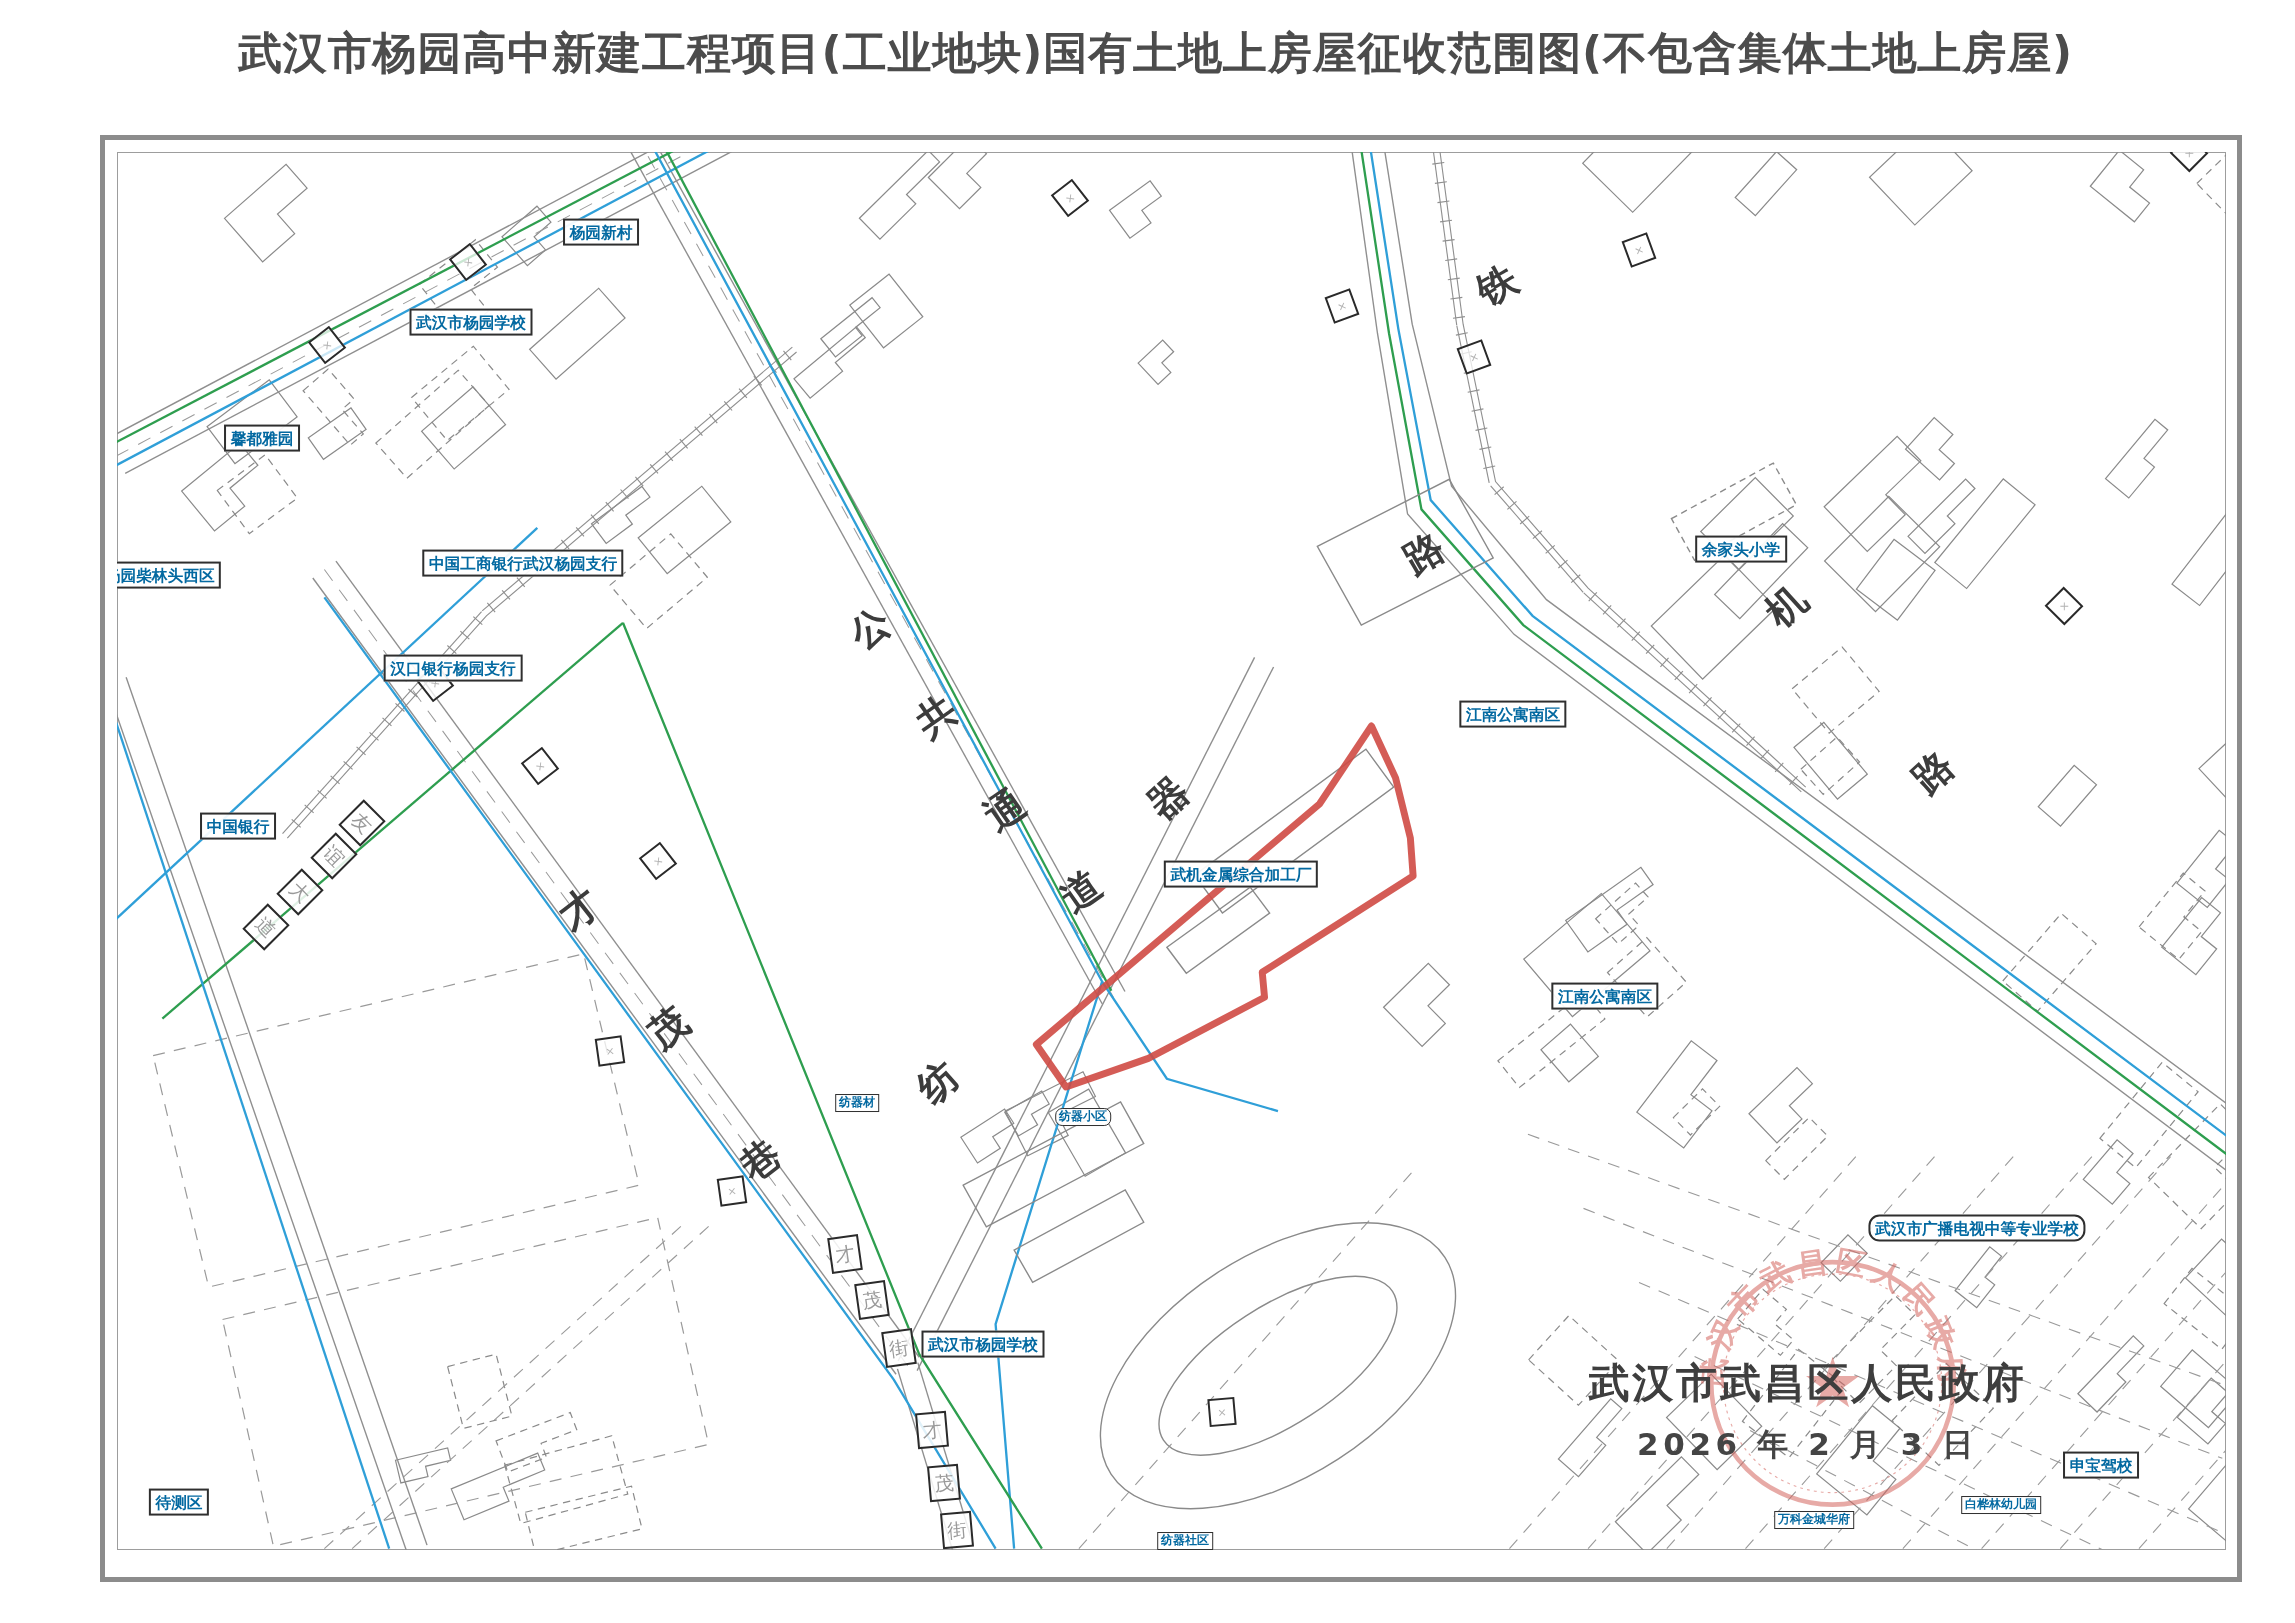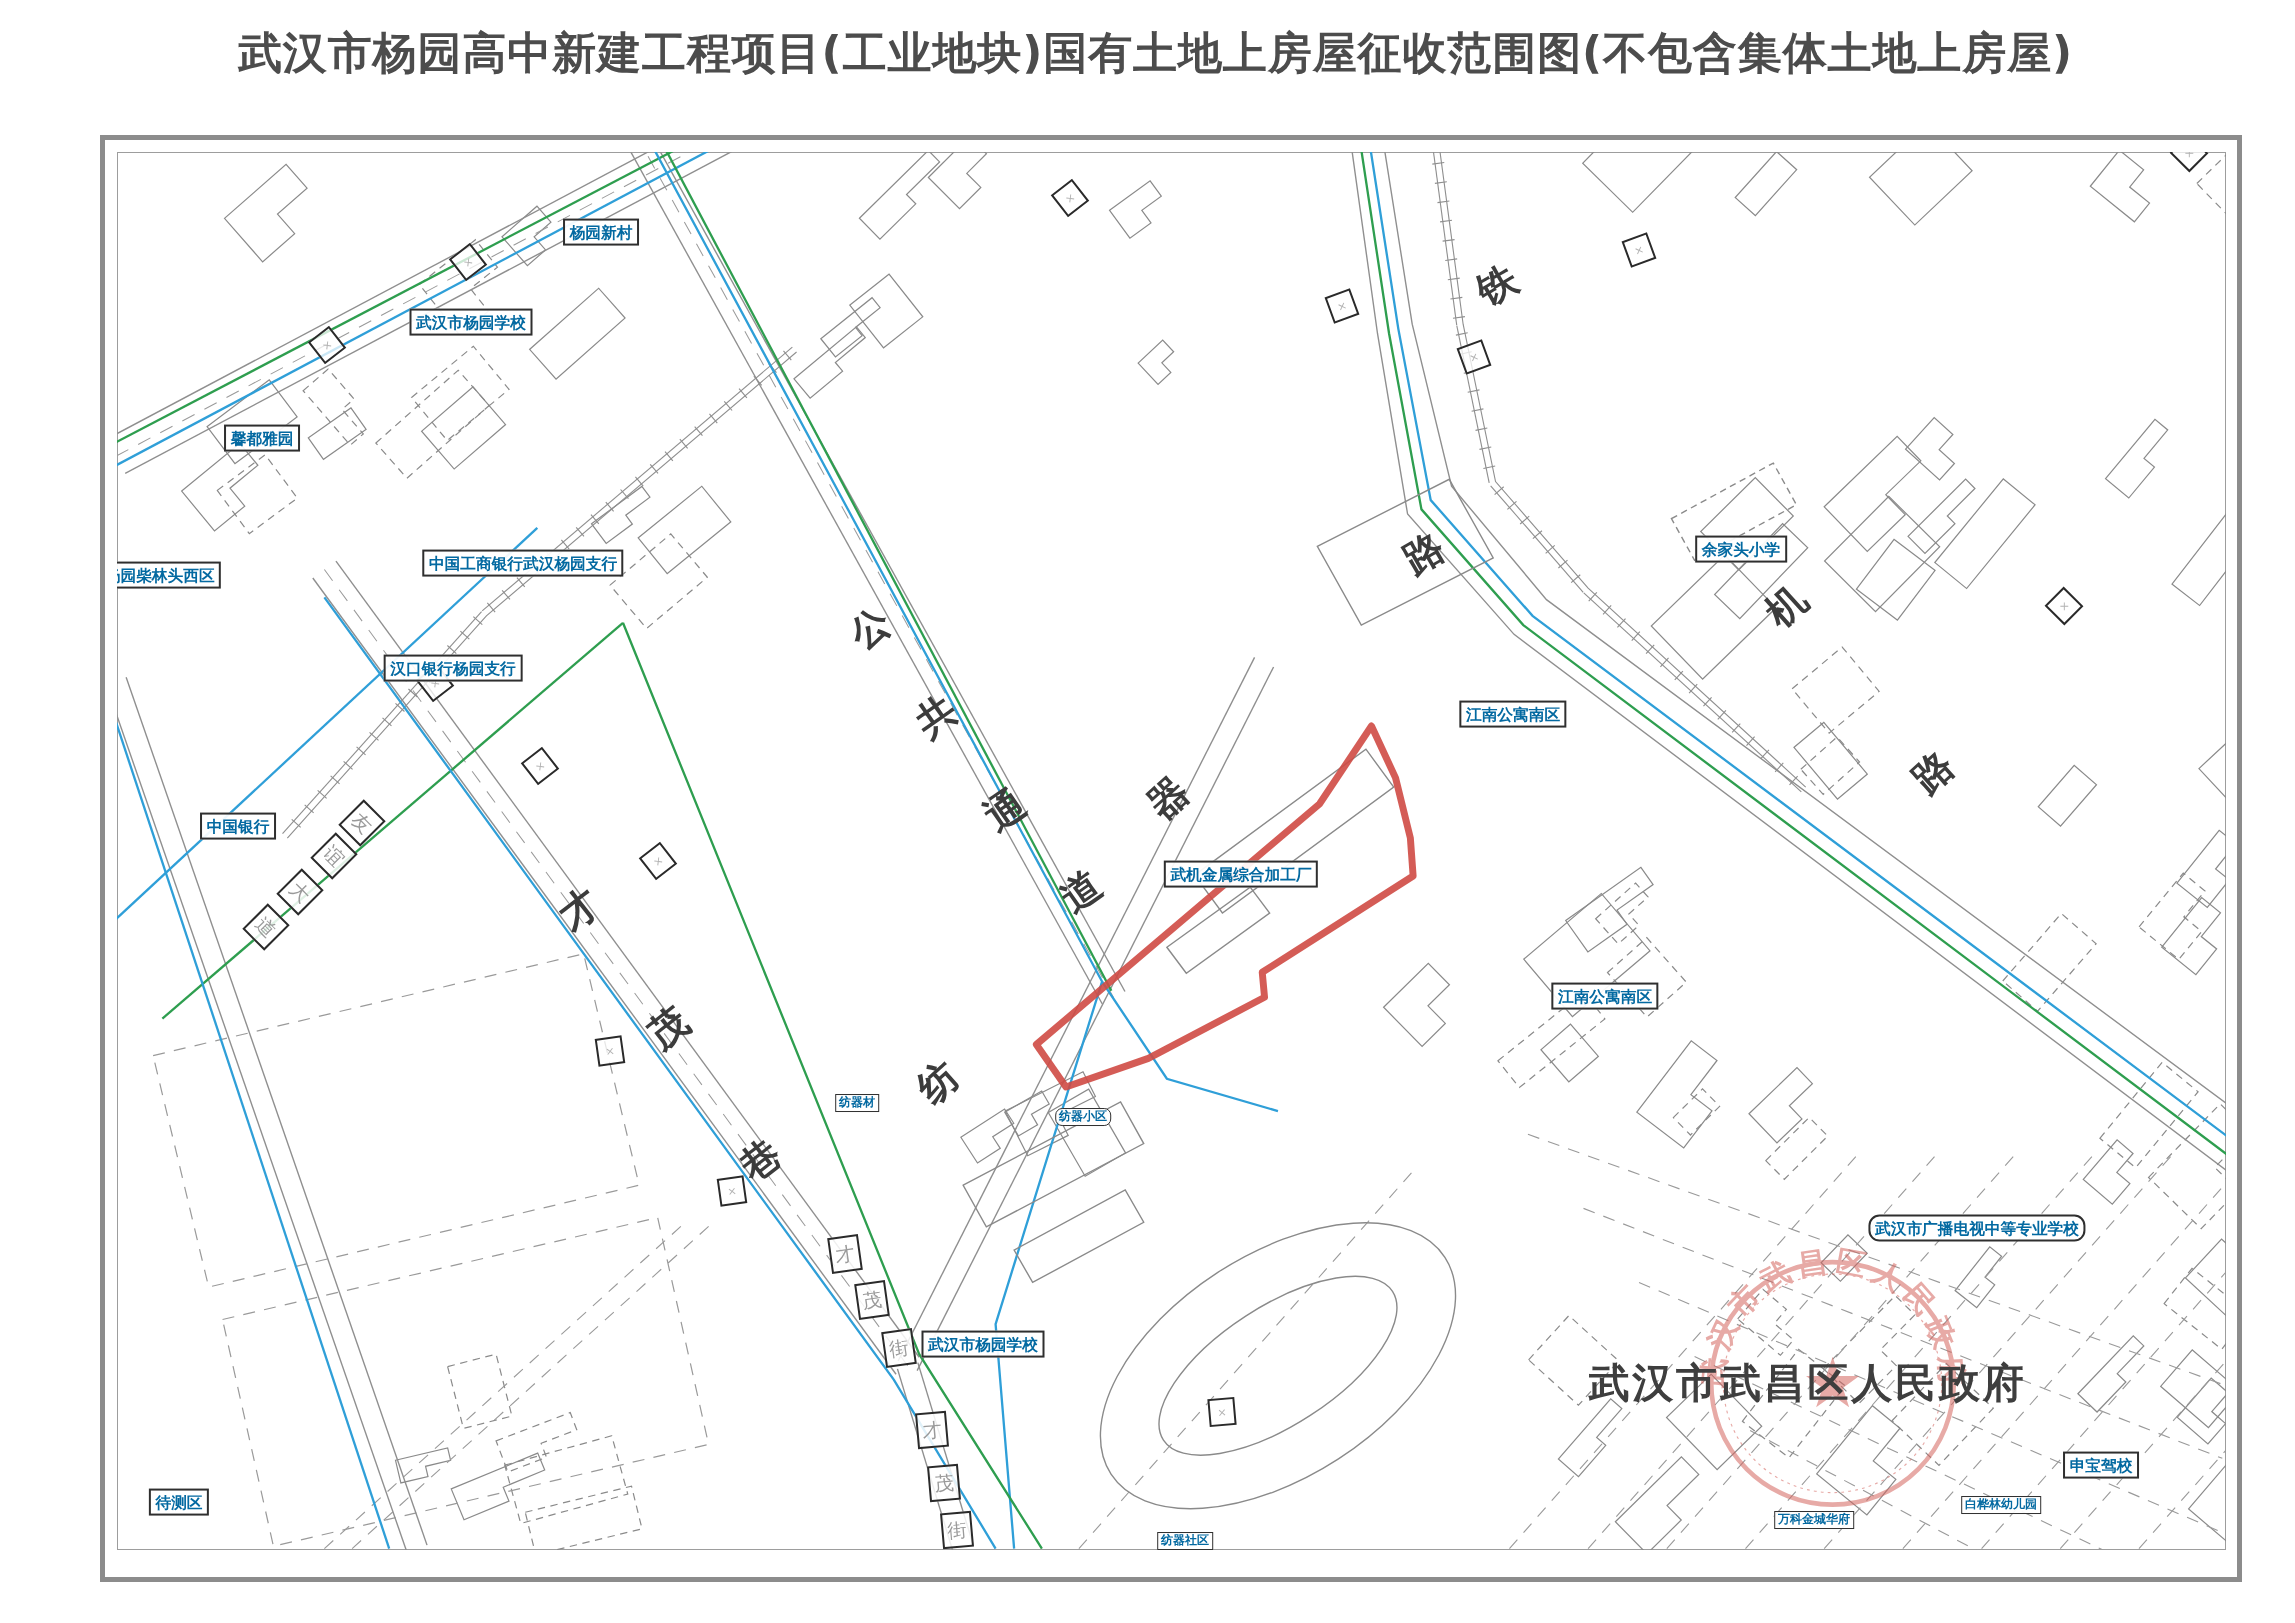--- a/index.html
+++ b/index.html
@@ -337,15 +337,16 @@
       <div class="mbox" style="left: 1357px; top: 205px; --r: -20deg;">×</div>
       <div class="mbox" style="left: 1522px; top: 98px; --r: -20deg;">×</div>
       <div class="mbox" style="left: 1947px; top: 454px; --r: -45deg;">×</div>
       <div class="mbox" style="left: 2072px; top: 0.9px; --r: -45deg;">×</div>
       <div class="mbox" style="left: 1105px; top: 1260px; --r: -5deg;">×</div>
       <div class="mbox" style="left: 1225px; top: 154px; --r: -20deg;">×</div>
     </div>
 
   <div id="gov">
     <div class="name">武汉市武昌区人民政府</div>
+    <div class="date">2026 年 2 月 3 日</div>
   </div>
 </div>
 
 
 </body></html>

